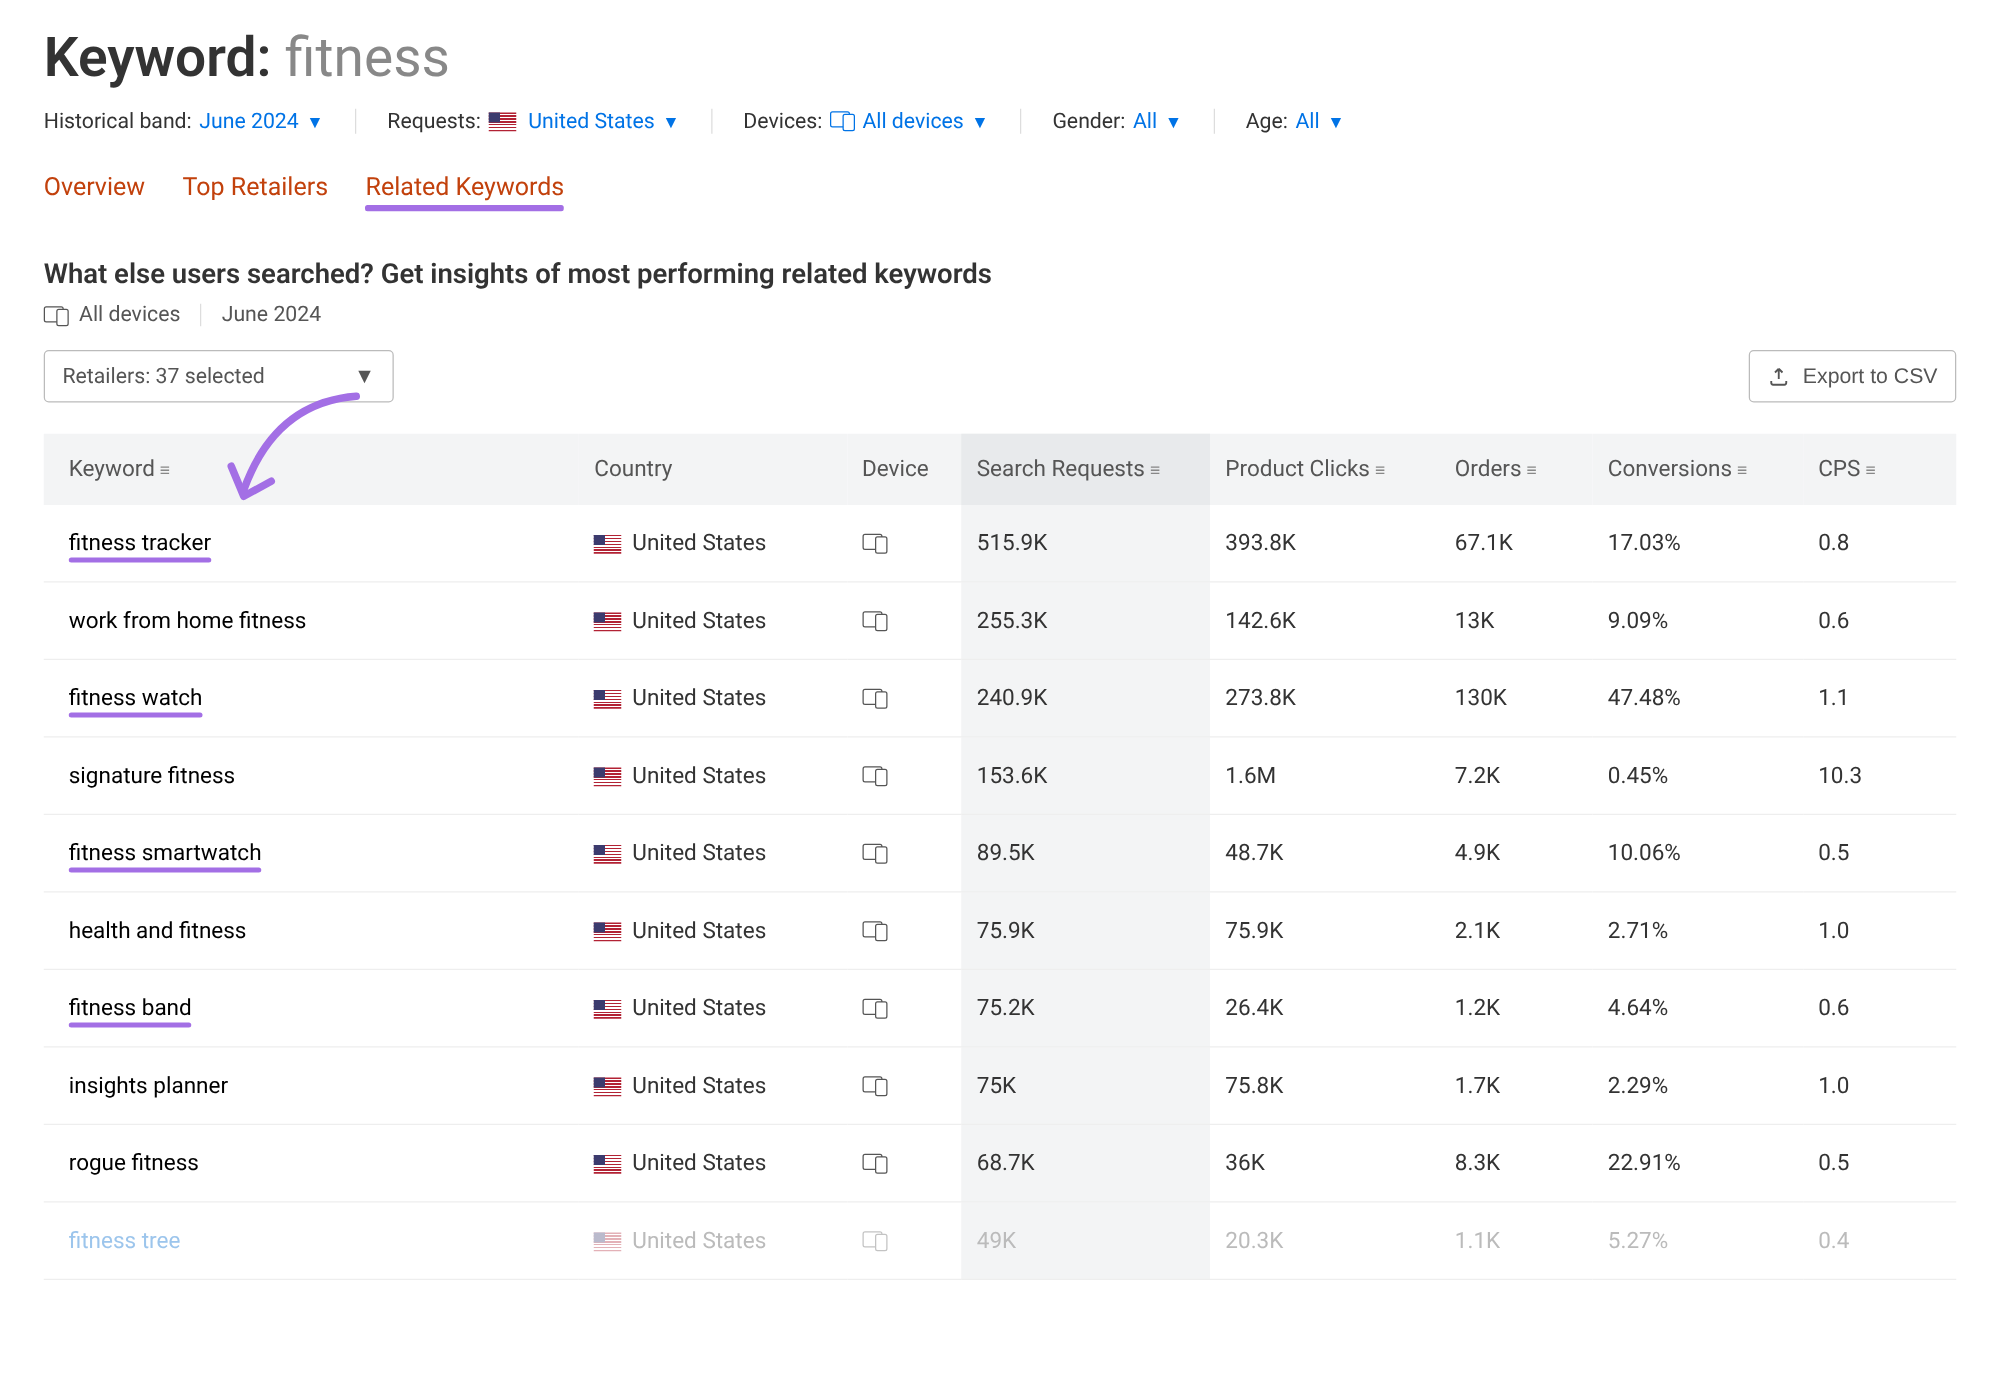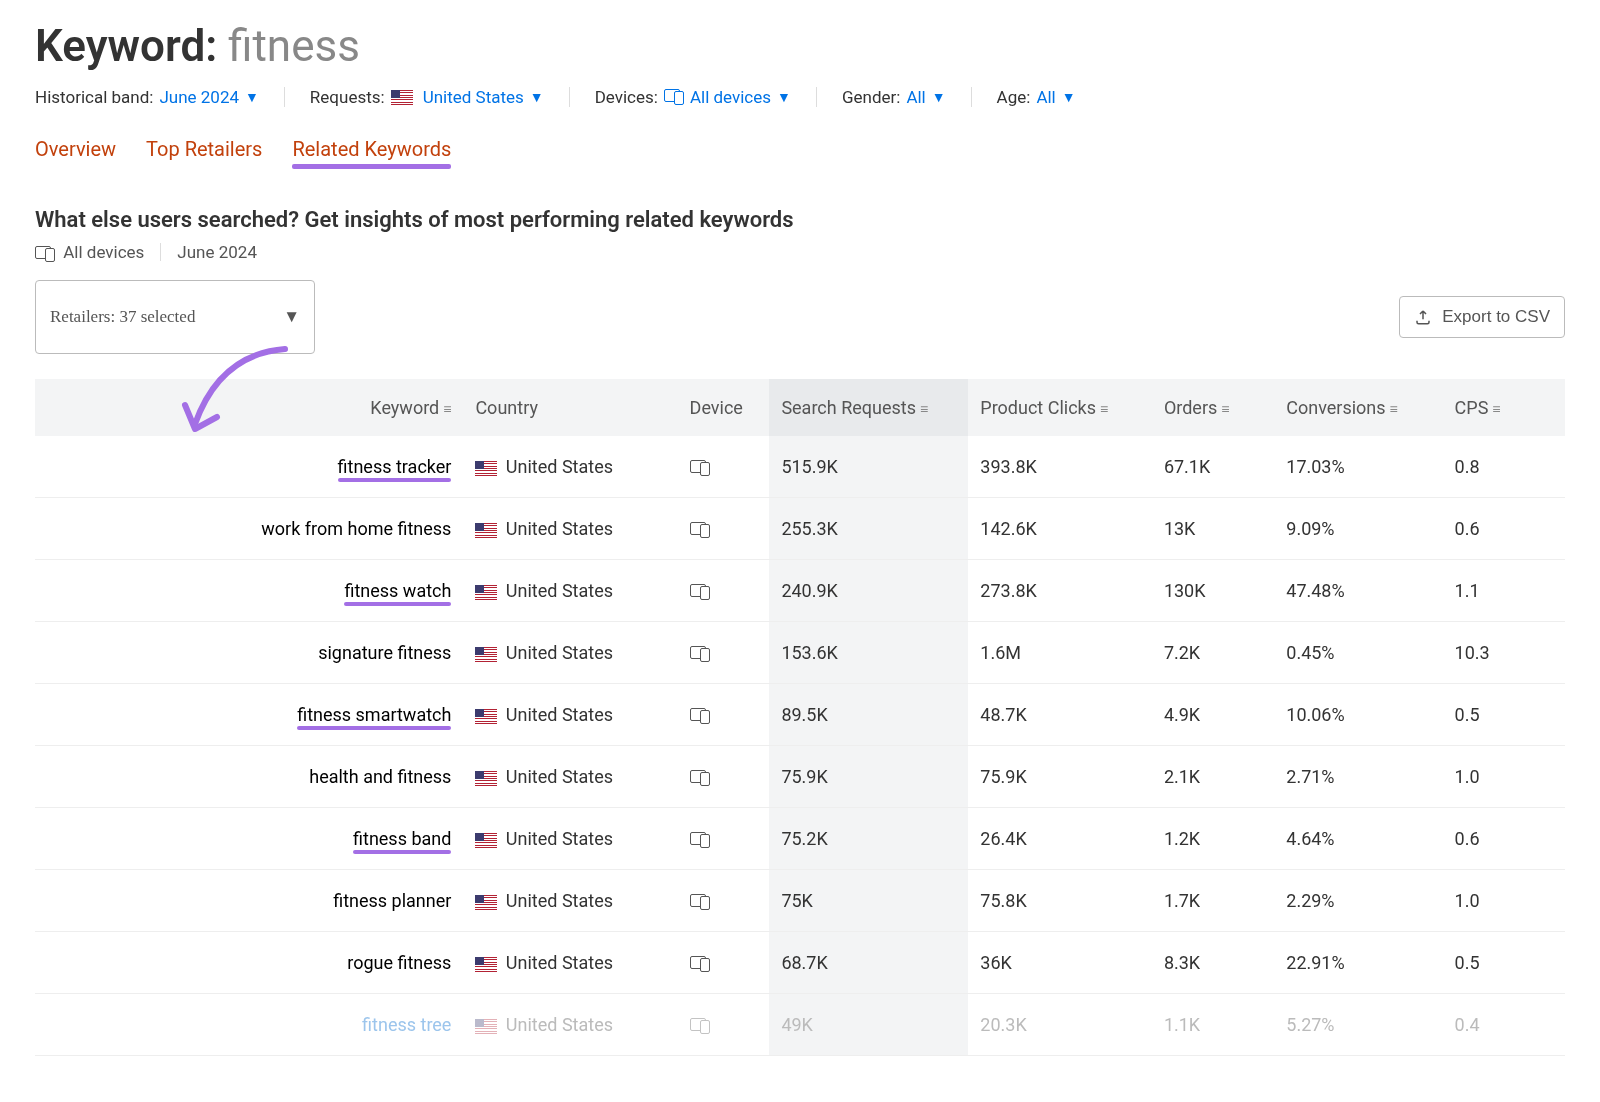--- a/index.html
+++ b/index.html
@@ -44,39 +44,39 @@
   .tabs { display:flex; gap:30px; font-size:20px; margin-bottom:40px; }
   .tab { color:#c2410c; cursor:pointer; padding-bottom:6px; }
   .tab.active { position:relative; }
   .tab.active::after { content:""; position:absolute; left:0; right:0; bottom:-2px; height:5px; background:#a36fe5; border-radius:2px;}
   h2.section-title { font-size:22px; font-weight:600; color:#333; margin-bottom:10px; }
   .meta-row { display:flex; align-items:center; gap:16px; font-size:17px; color:#555; margin-bottom:18px;}
   .meta-row .devices-icon { margin-right:4px;}
   .meta-row .divider { height:18px; }
   .controls-row { display:flex; justify-content:space-between; align-items:center; margin-bottom:25px;}
   .retailers-select {
-    border:1px solid #bbb; border-radius:4px; padding:26px 14px; font-size:17px;
-    display:inline-flex; align-items:center; gap:60px; color:#555; cursor:pointer; min-width:280px; justify-content:space-between;font-family:Liberation Serif, serif;
+    border:1px solid #bbb; border-radius:4px; padding:10px 14px; font-size:17px;
+    display:inline-flex; align-items:center; gap:60px; color:#555; cursor:pointer; min-width:280px; justify-content:space-between;
   }
   .export-btn {
     border:1px solid #bbb; border-radius:4px; padding:10px 14px; font-size:17px;
     display:inline-flex; align-items:center; gap:10px; color:#555; cursor:pointer; background:#fff;
   }
   table { width:100%; border-collapse:collapse; font-size:18px; }
   thead tr { background:#f3f4f5; }
   thead th { text-align:left; font-weight:400; color:#555; padding:18px 12px; }
   thead th .sort-icon { color:#888; font-size:14px; margin-left:4px; vertical-align:middle;}
   tbody tr { border-bottom:1px solid #eee; }
   tbody td { padding:20px 12px; color:#333; }
   tbody tr.faded td { color:#bbb; }
   tbody tr.faded .kw-link { color:#9cc5ec;}
   .kw-link { color:#000000; cursor:pointer; }
   .underline-purple { position:relative; display:inline-block; }
   .underline-purple::after { content:""; position:absolute; left:0; right:0; bottom:-5px; height:4px; background:#a36fe5; border-radius:2px;}
-  .col-keyword { width:28%; padding-left:20px !important;text-align:right;}
+  .col-keyword { width:28%; padding-left:20px !important;}
   .col-country { width:14%; }
   .col-device  { width:6%; text-align:left;}
   .col-search  { width:13%; background:#f3f4f5;}
   thead .col-search { background:#e8eaec; }
   .col-clicks  { width:12%; }
   .col-orders  { width:8%;}
   .col-conv    { width:11%;}
   .col-cps     { width:8%;}
   .curved-arrow { position:absolute; pointer-events:none; }
 </style>
@@ -232,21 +232,21 @@
           <td class="col-keyword"><a class="kw-link underline-purple">fitness band</a></td>
           <td class="col-country"><span class="flag-us"></span> United States</td>
           <td class="col-device"><span class="devices-icon mono" style=""></span></td>
           <td class="col-search">75.2K</td>
           <td class="col-clicks">26.4K</td>
           <td class="col-orders">1.2K</td>
           <td class="col-conv">4.64%</td>
           <td class="col-cps">0.6</td>
         </tr>
         <tr>
-          <td class="col-keyword"><a class="kw-link">fitness planner</a></td>
+          <td class="col-keyword"><a class="kw-link">insights planner</a></td>
           <td class="col-country"><span class="flag-us"></span> United States</td>
           <td class="col-device"><span class="devices-icon mono" style=""></span></td>
           <td class="col-search">75K</td>
           <td class="col-clicks">75.8K</td>
           <td class="col-orders">1.7K</td>
           <td class="col-conv">2.29%</td>
           <td class="col-cps">1.0</td>
         </tr>
         <tr>
           <td class="col-keyword"><a class="kw-link">rogue fitness</a></td>

